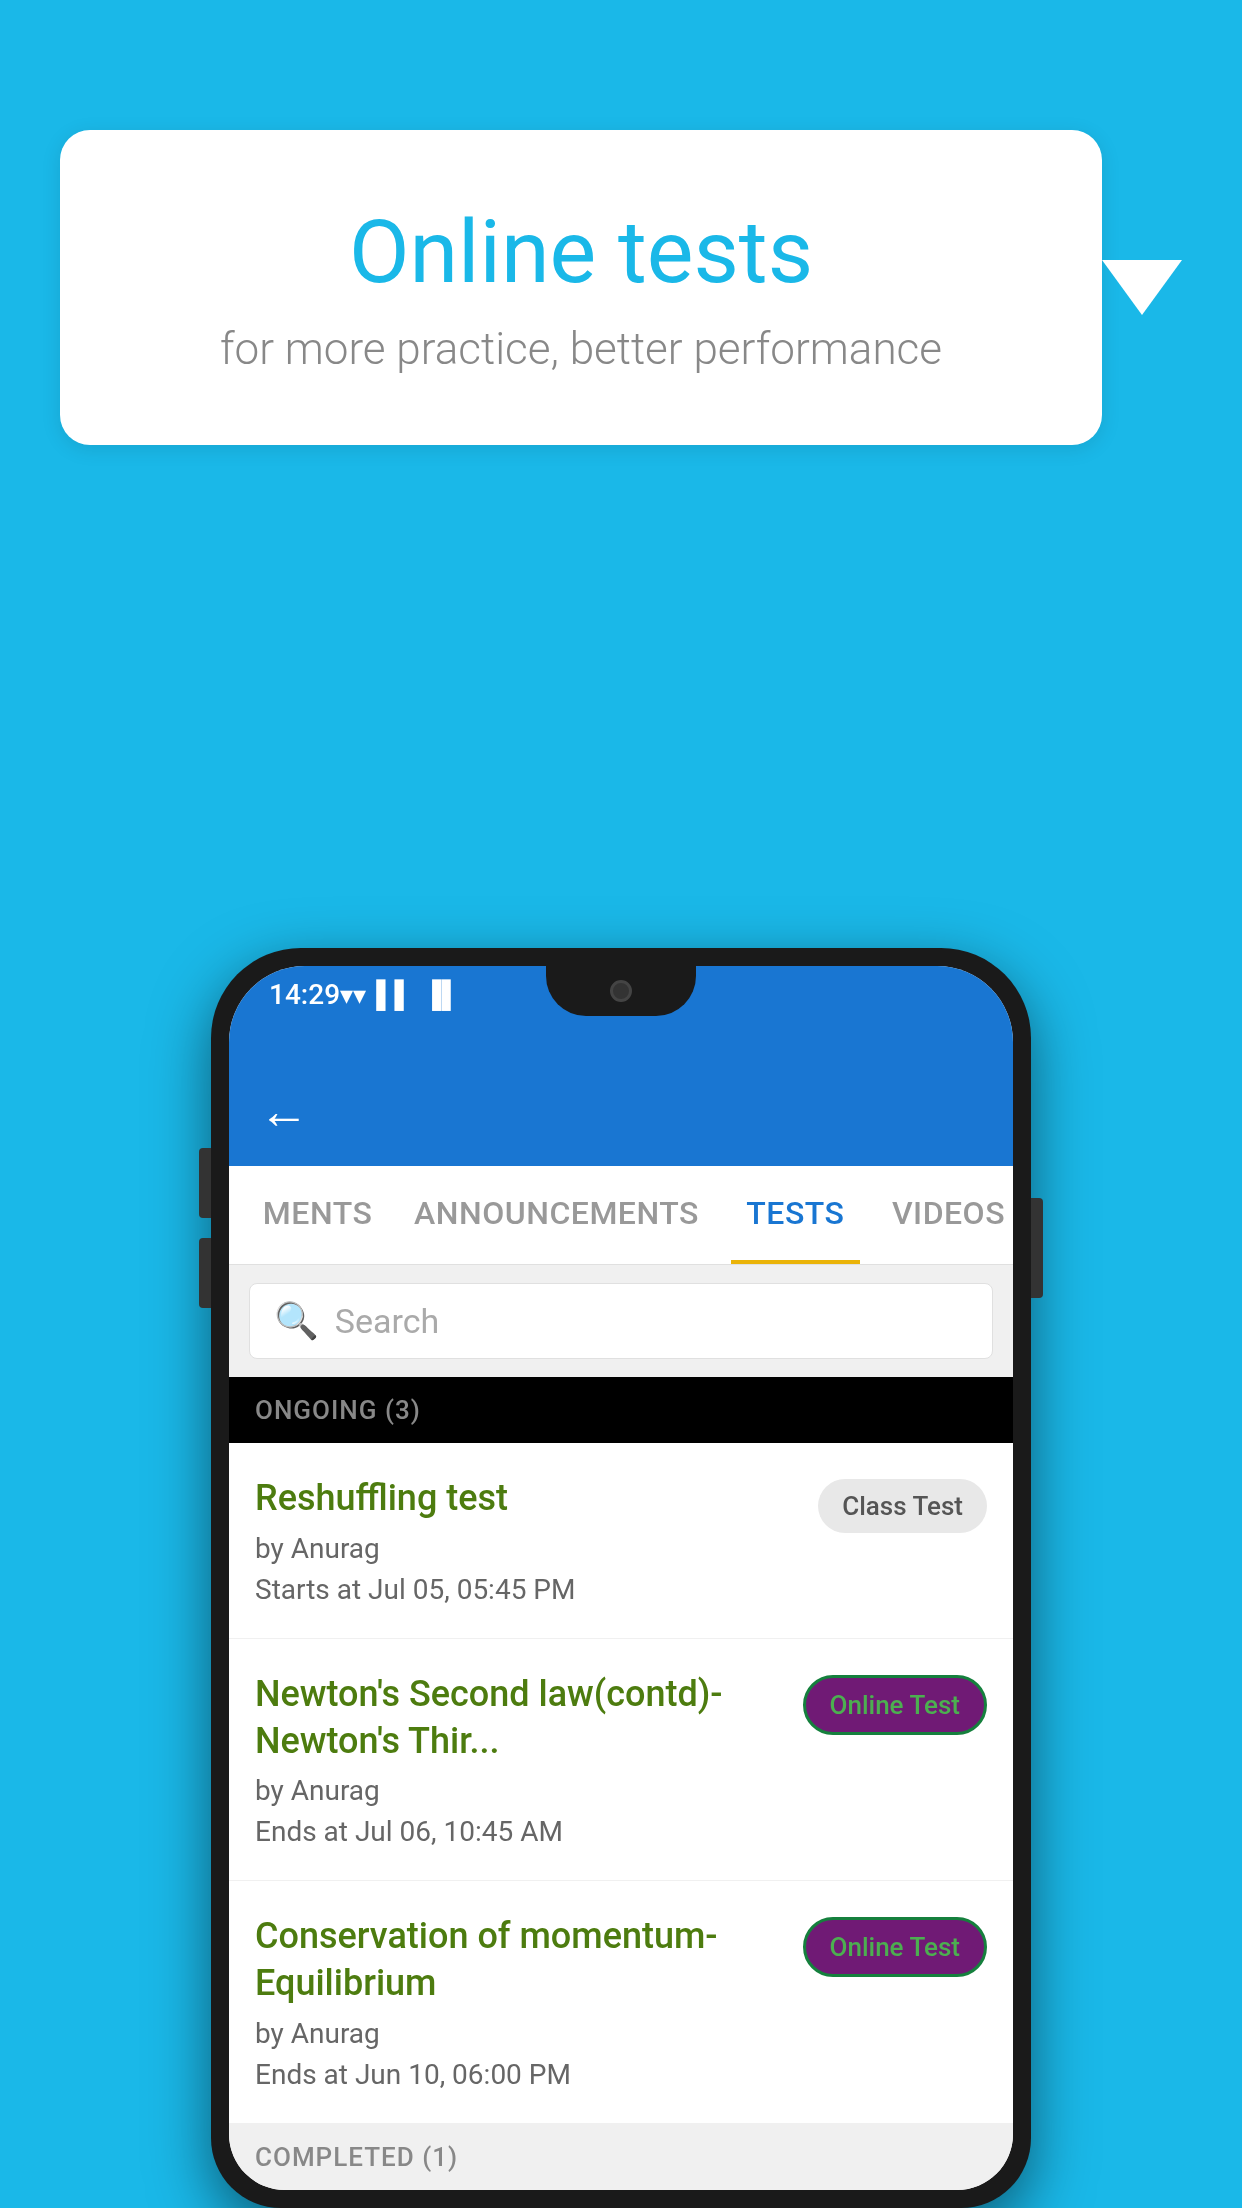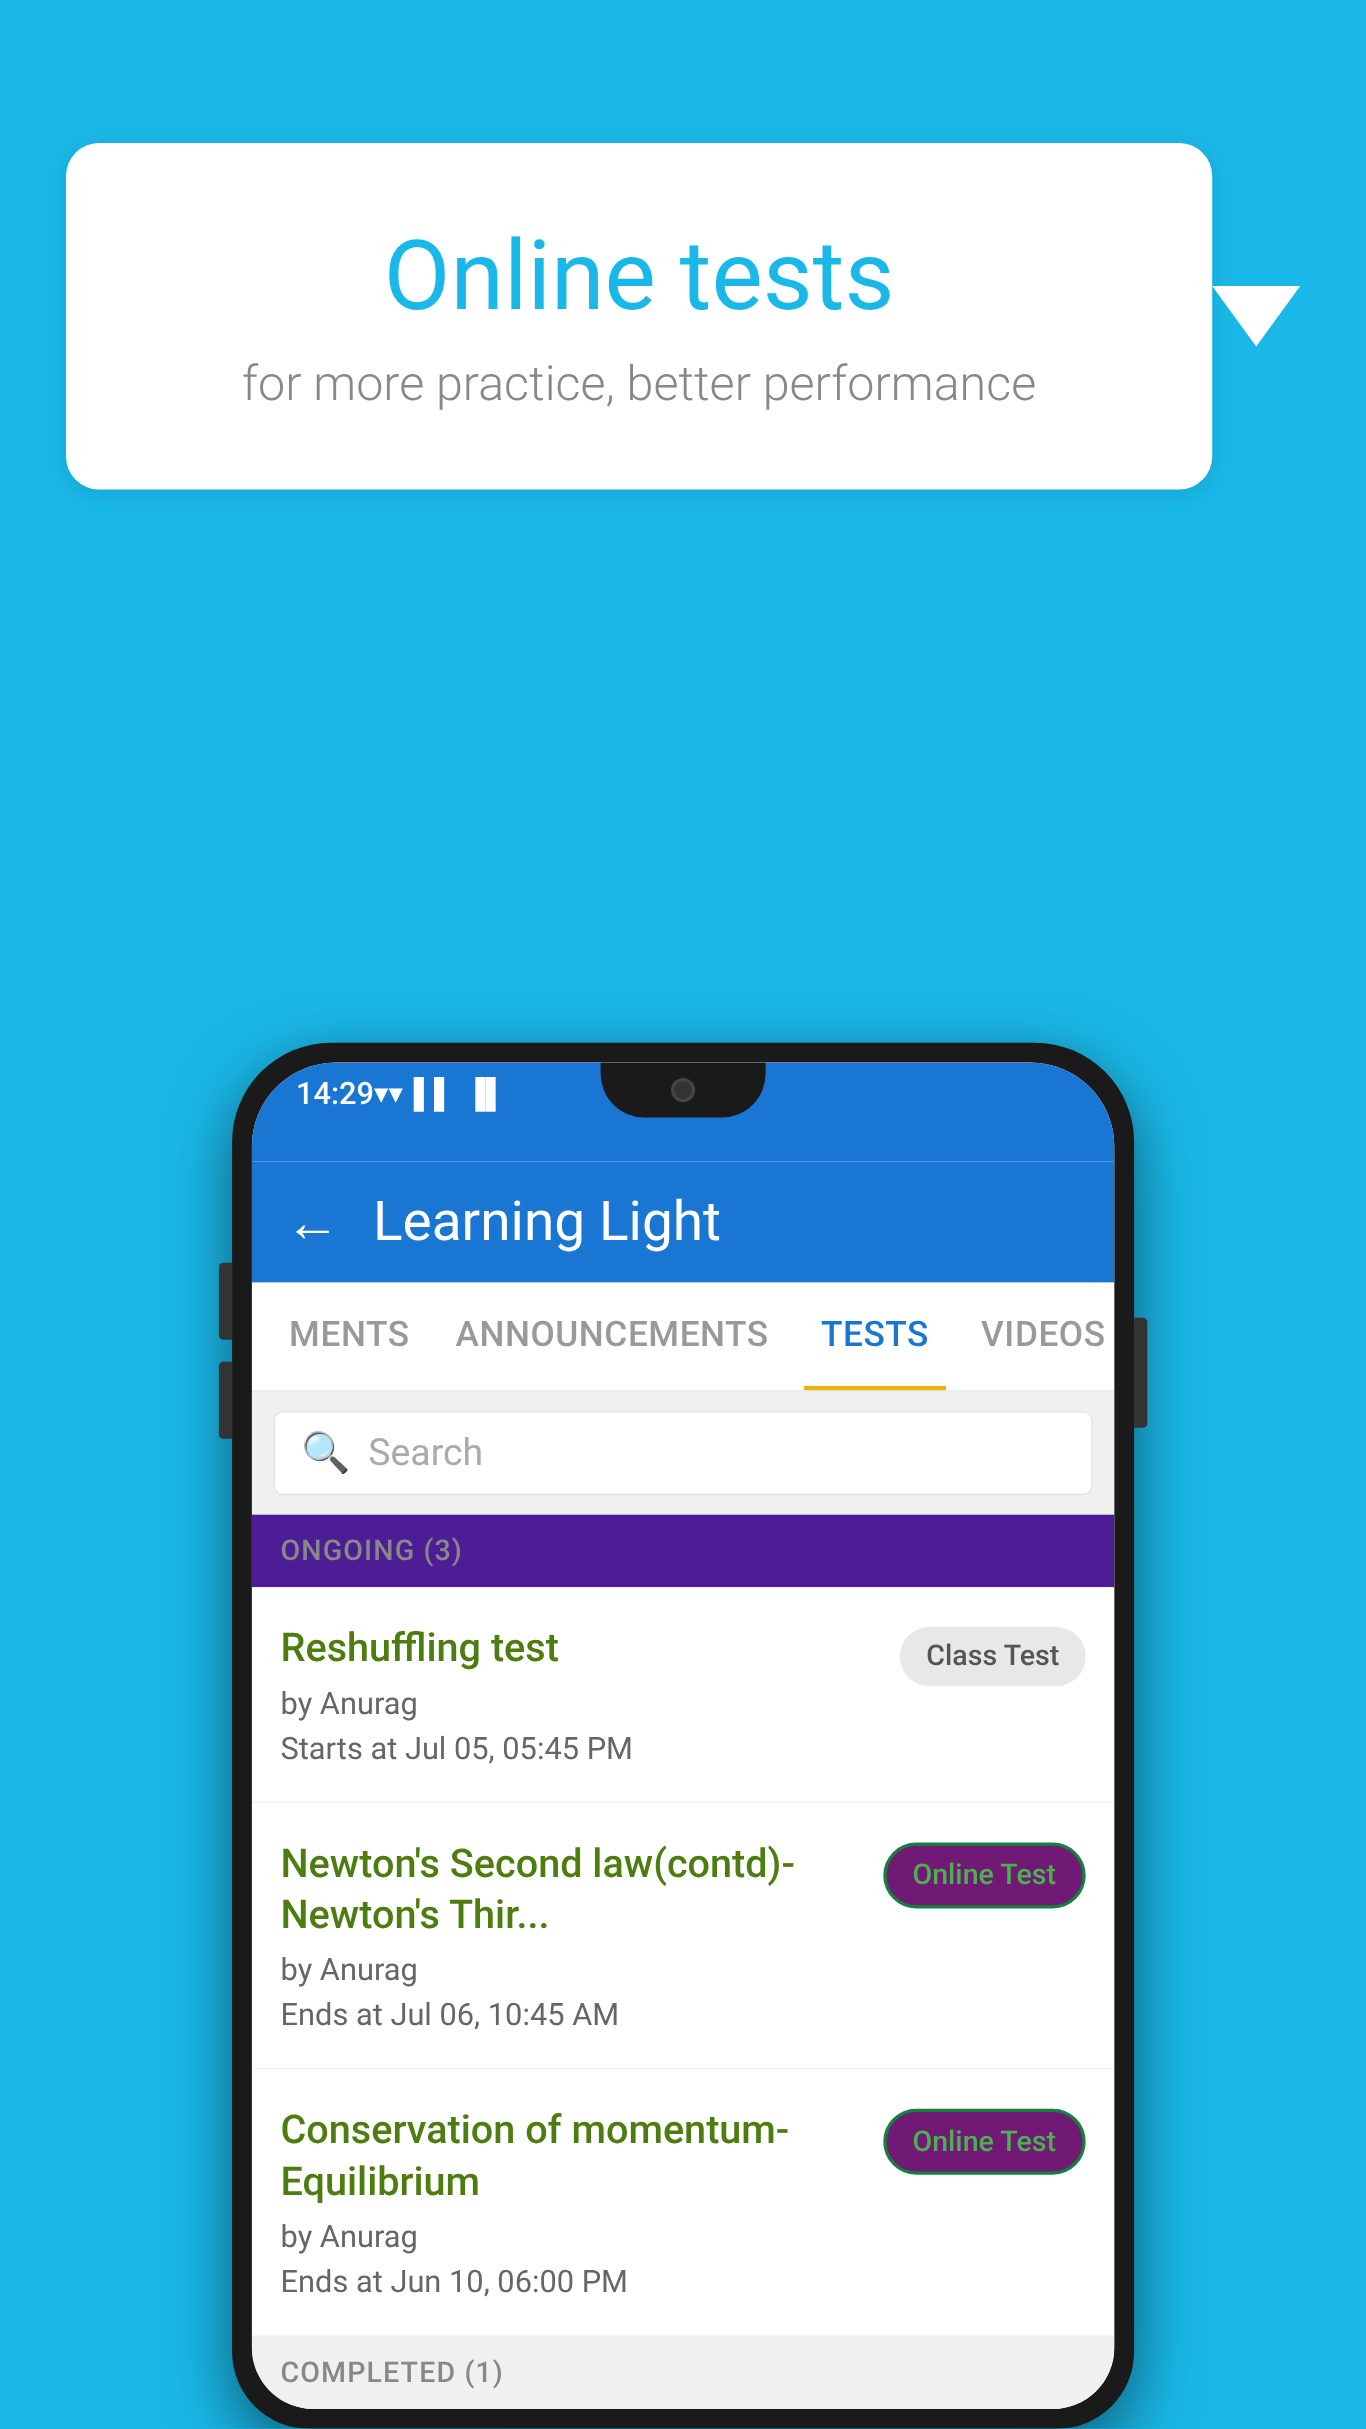--- a/index.html
+++ b/index.html
@@ -201,21 +201,21 @@
       font-size: 36px;
     }
 
     .search-text {
       color: #aaa;
       font-size: 34px;
     }
 
     
     .section-header {
-      background: #4c1d95;
+      background: #000000;
       padding: 18px 26px;
       font-size: 26px;
       color: #888;
       font-weight: 500;
       letter-spacing: 1px;
       text-transform: uppercase;
     }
 
     
     .test-list {
@@ -351,21 +351,20 @@
               <span style="color:white; font-size:26px;">▐▌</span>
             </div>
           </div>
           <div class="notch-cutout">
             <div class="camera-dot"></div>
           </div>
         </div>
 
         <div class="app-bar">
           <span class="back-arrow">←</span>
-          <span class="app-bar-title">Learning Light</span>
         </div>
 
         <div class="tabs-container">
           <div class="tab">
             <span>MENTS</span>
           </div>
           <div class="tab">
             <span>ANNOUNCEMENTS</span>
           </div>
           <div class="tab active">

